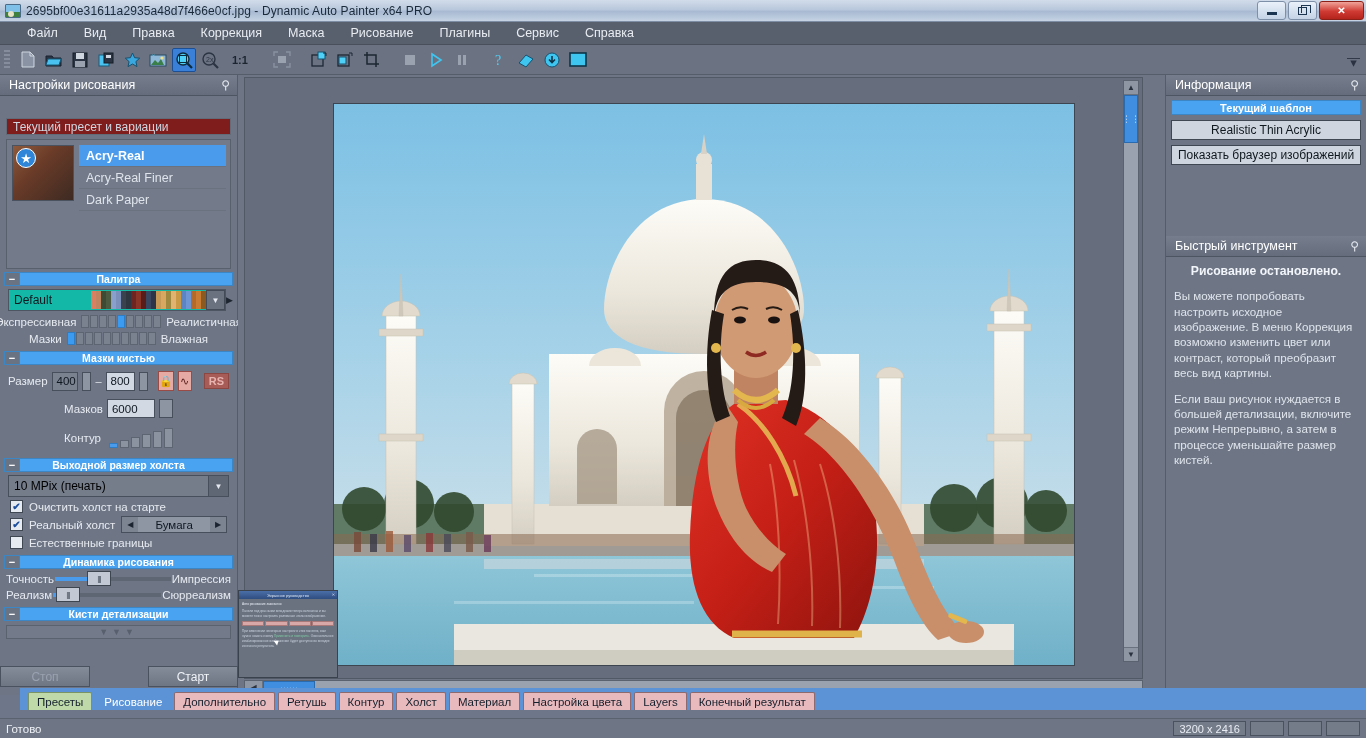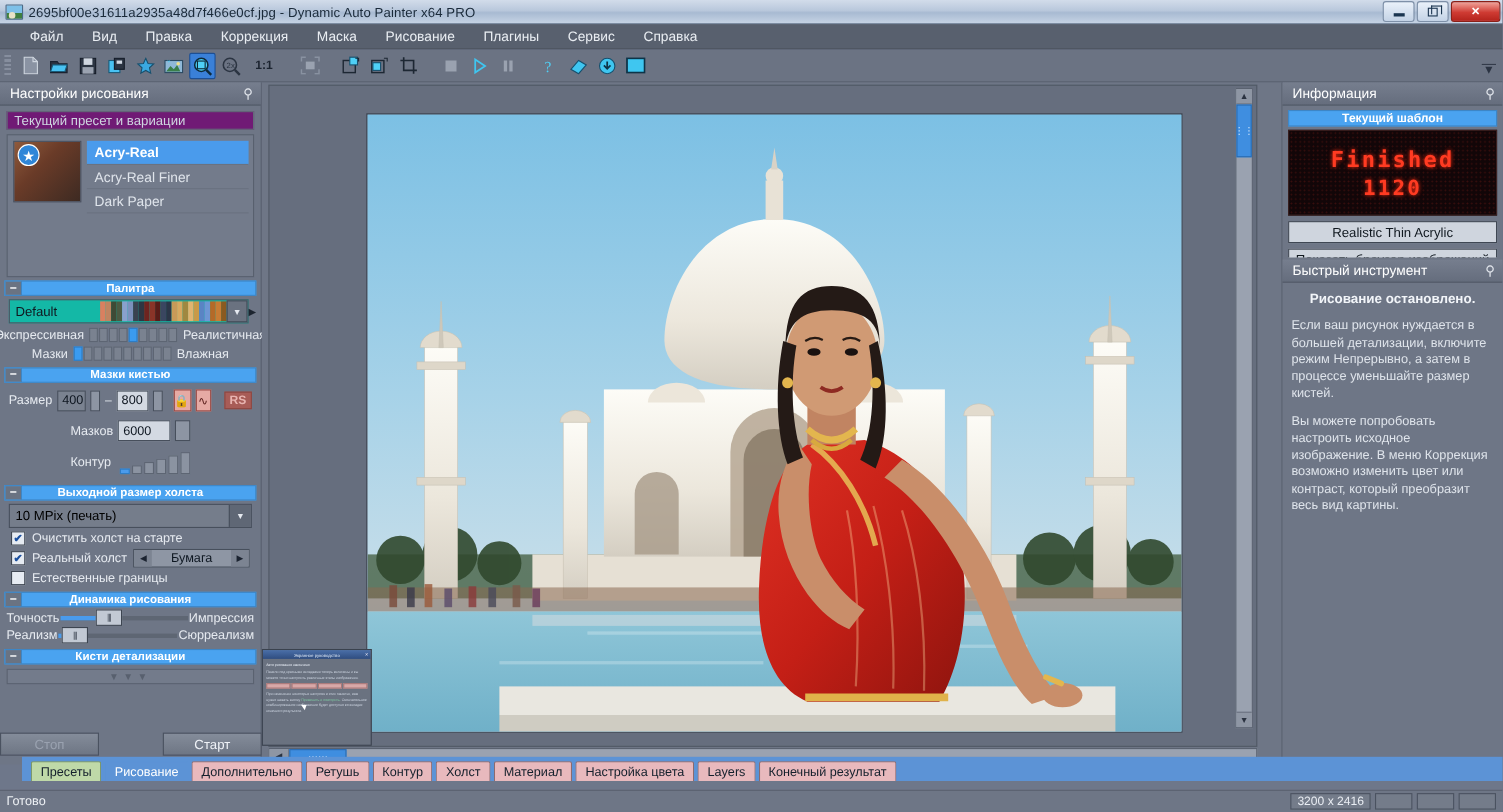--- a/index.html
+++ b/index.html
@@ -86,21 +86,21 @@
     height:14px; margin:3px 4px 3px 4px; display:flex; align-items:center;
     background:#4aa3f0; color:#fff; font-size:10.5px; font-weight:bold;
     justify-content:center; position:relative; border:1px solid #3d86c6;
   }
   .group-hdr .collapse{
     position:absolute; left:0; top:0; width:15px;height:12px;
     background:#6a7382; color:#fff; display:flex;align-items:center;justify-content:center;
     font-size:11px; border-right:1px solid #3d86c6;
   }
   .sub-hdr{
-    height:17px; margin:5px 6px 4px; background:#701a75; color:#cfd6e0;
+    height:17px; margin:22px 6px 4px; background:#7f1d1d; color:#cfd6e0;
     font-size:12px; display:flex;align-items:center;padding-left:6px;
     border:1px solid #636b79;
   }
 
   
   .leftdock{
     position:absolute; left:0; top:75px; width:238px; height:620px;
     background:#6e7686; border-right:1px solid #555d6b;
   }
   .preset-box{
@@ -882,37 +882,33 @@
 
   <div class="rightdock">
 
     <div class="panel-title">
       <span>Информация</span>
       <span class="pin">⚲</span>
     </div>
 
     <div class="info-body" style="height:138px; overflow:hidden;">
       <div class="tmpl-hdr">Текущий шаблон</div>
-      <div class="led">
-        <span class="ltxt l1">Finished</span>
-        <span class="ltxt l2">1120</span>
-      </div>
       <div class="flatbtn">Realistic Thin Acrylic</div>
       <div class="flatbtn clip">Показать браузер изображений</div>
     </div>
 
     <div class="panel-title" style="margin-top:2px">
       <span>Быстрый инструмент</span>
       <span class="pin">⚲</span>
     </div>
 
     <div class="qt-body">
       <span class="qt-h">Рисование остановлено.</span>
+      <p>Вы можете попробовать настроить исходное изображение. В меню Коррекция возможно изменить цвет или контраст, который преобразит весь вид картины.</p>
       <p>Если ваш рисунок нуждается в большей детализации, включите режим Непрерывно, а затем в процессе уменьшайте размер кистей.</p>
-      <p>Вы можете попробовать настроить исходное изображение. В меню Коррекция возможно изменить цвет или контраст, который преобразит весь вид картины.</p>
     </div>
   </div>
 
   <div class="tabbar">
     <div class="tab green">Пресеты</div>
     <div class="tab active">Рисование</div>
     <div class="tab">Дополнительно</div>
     <div class="tab">Ретушь</div>
     <div class="tab">Контур</div>
     <div class="tab">Холст</div>

